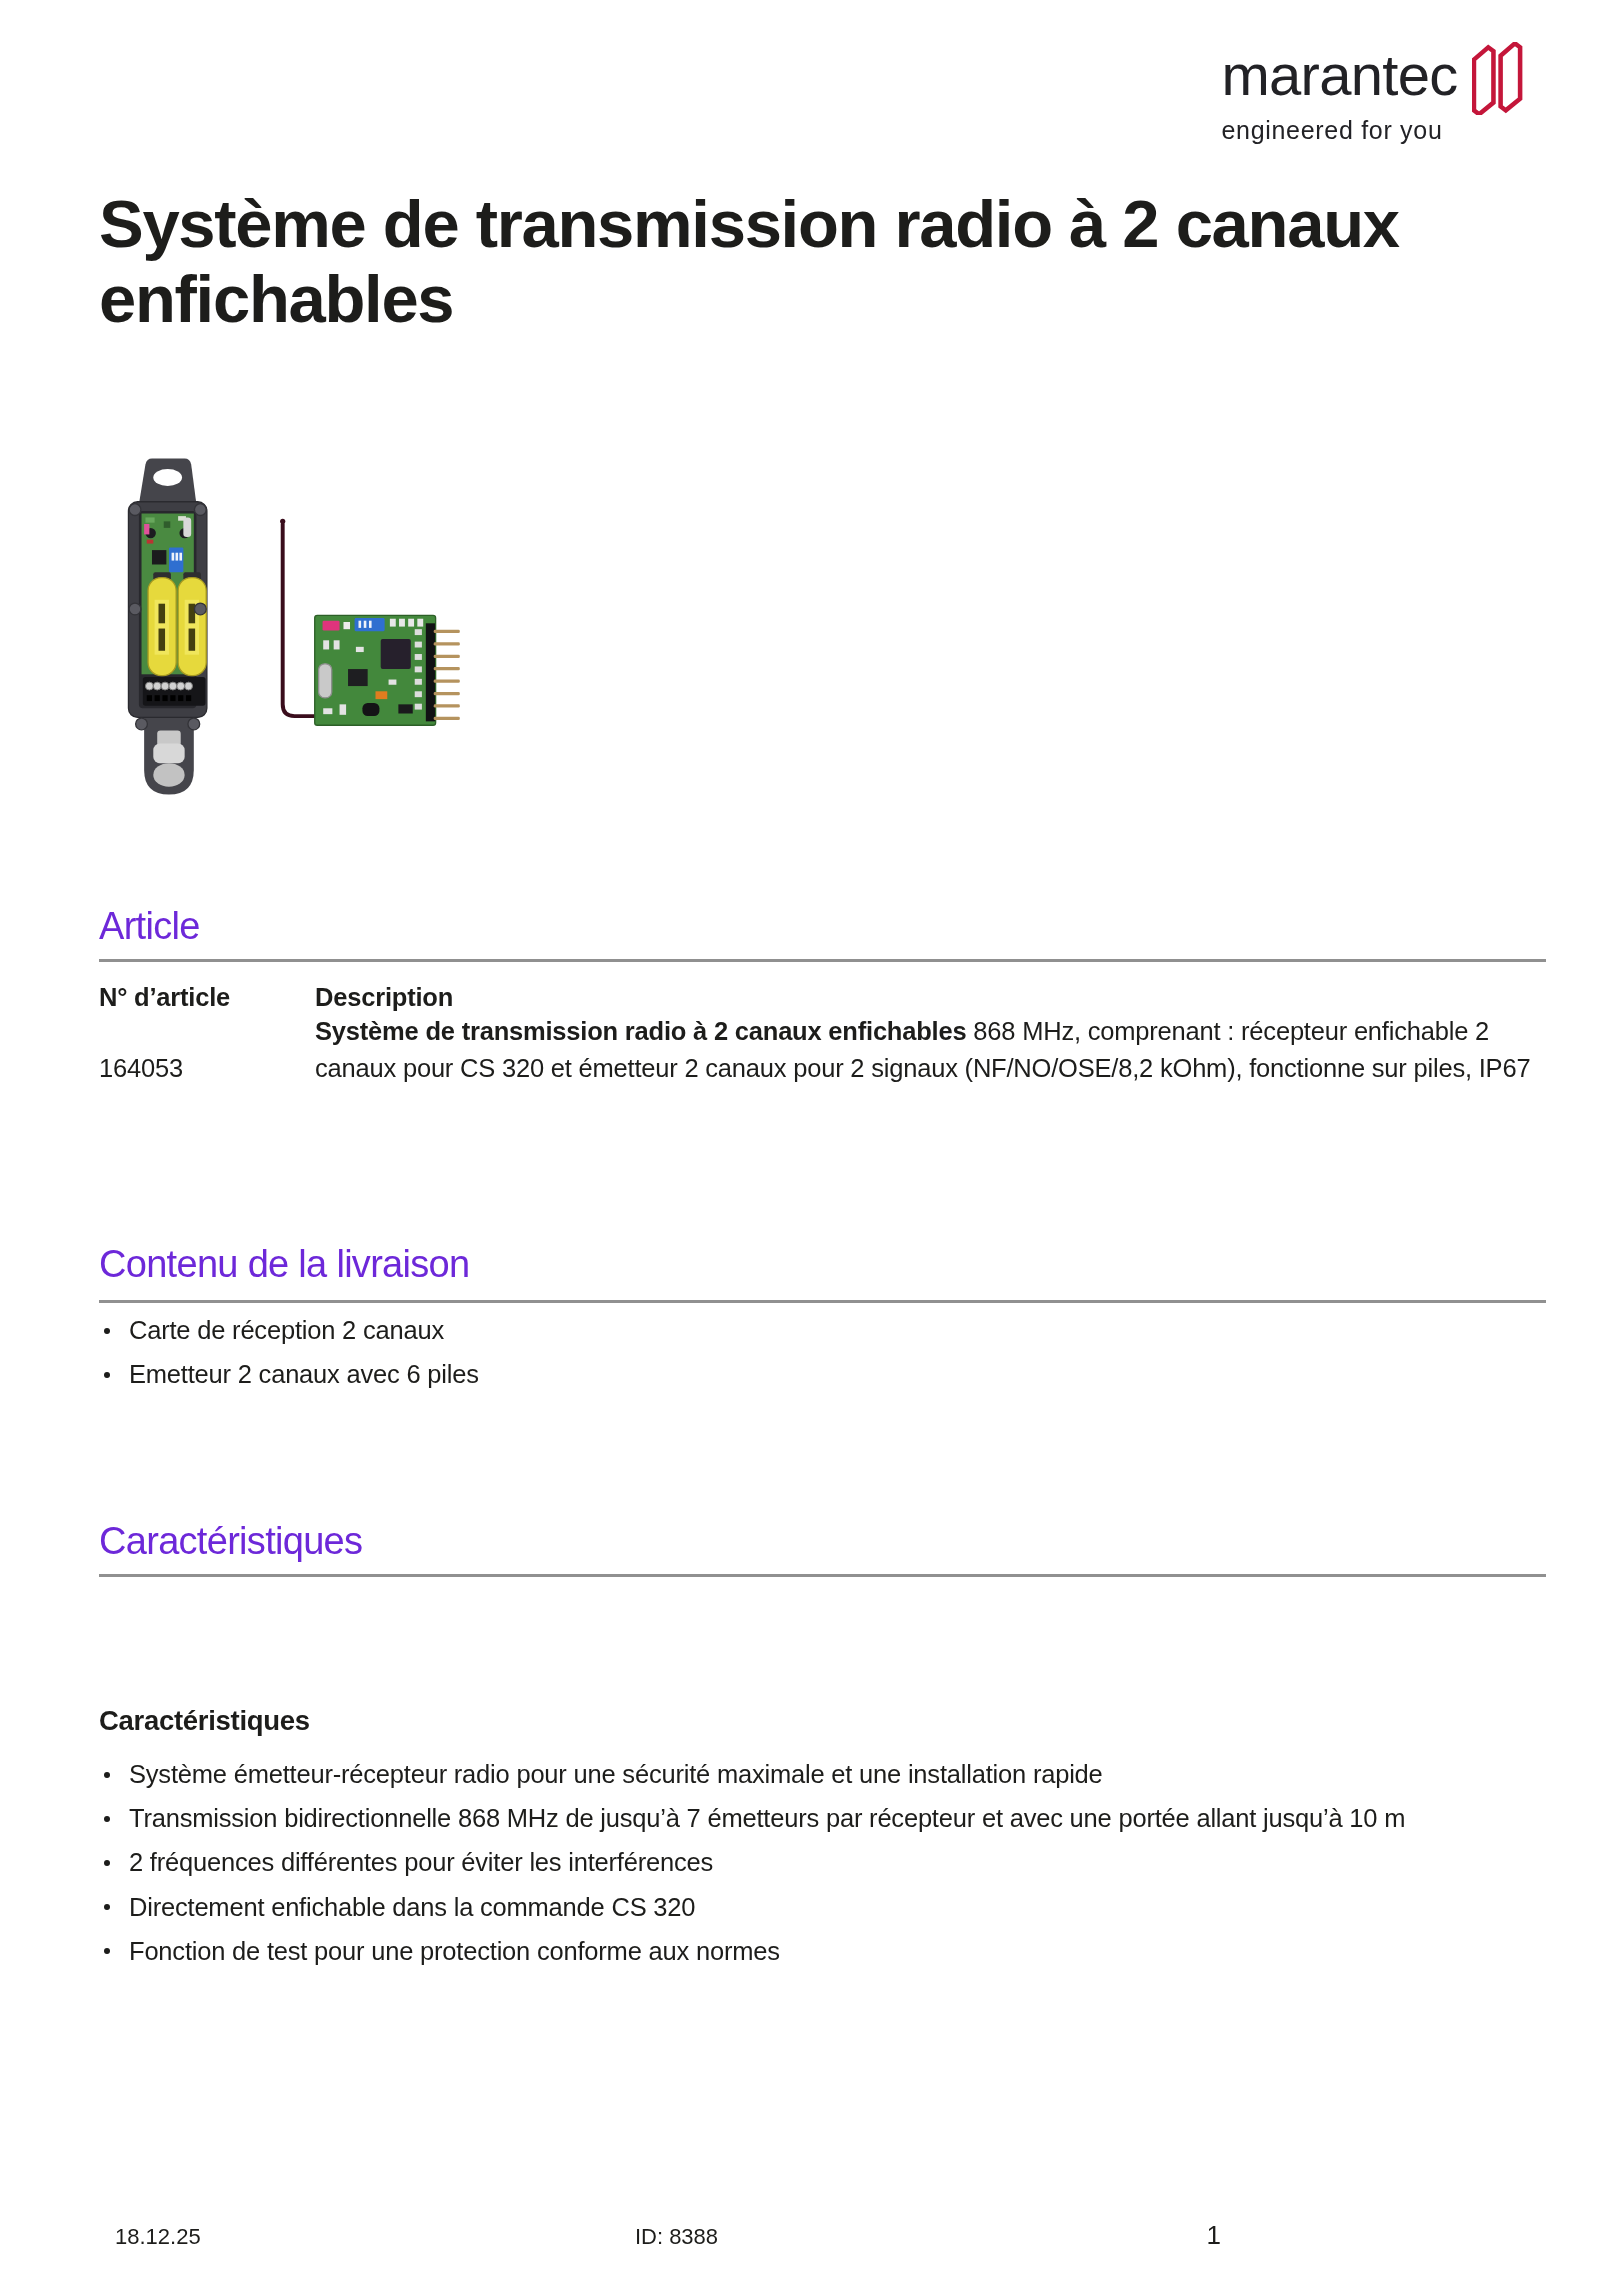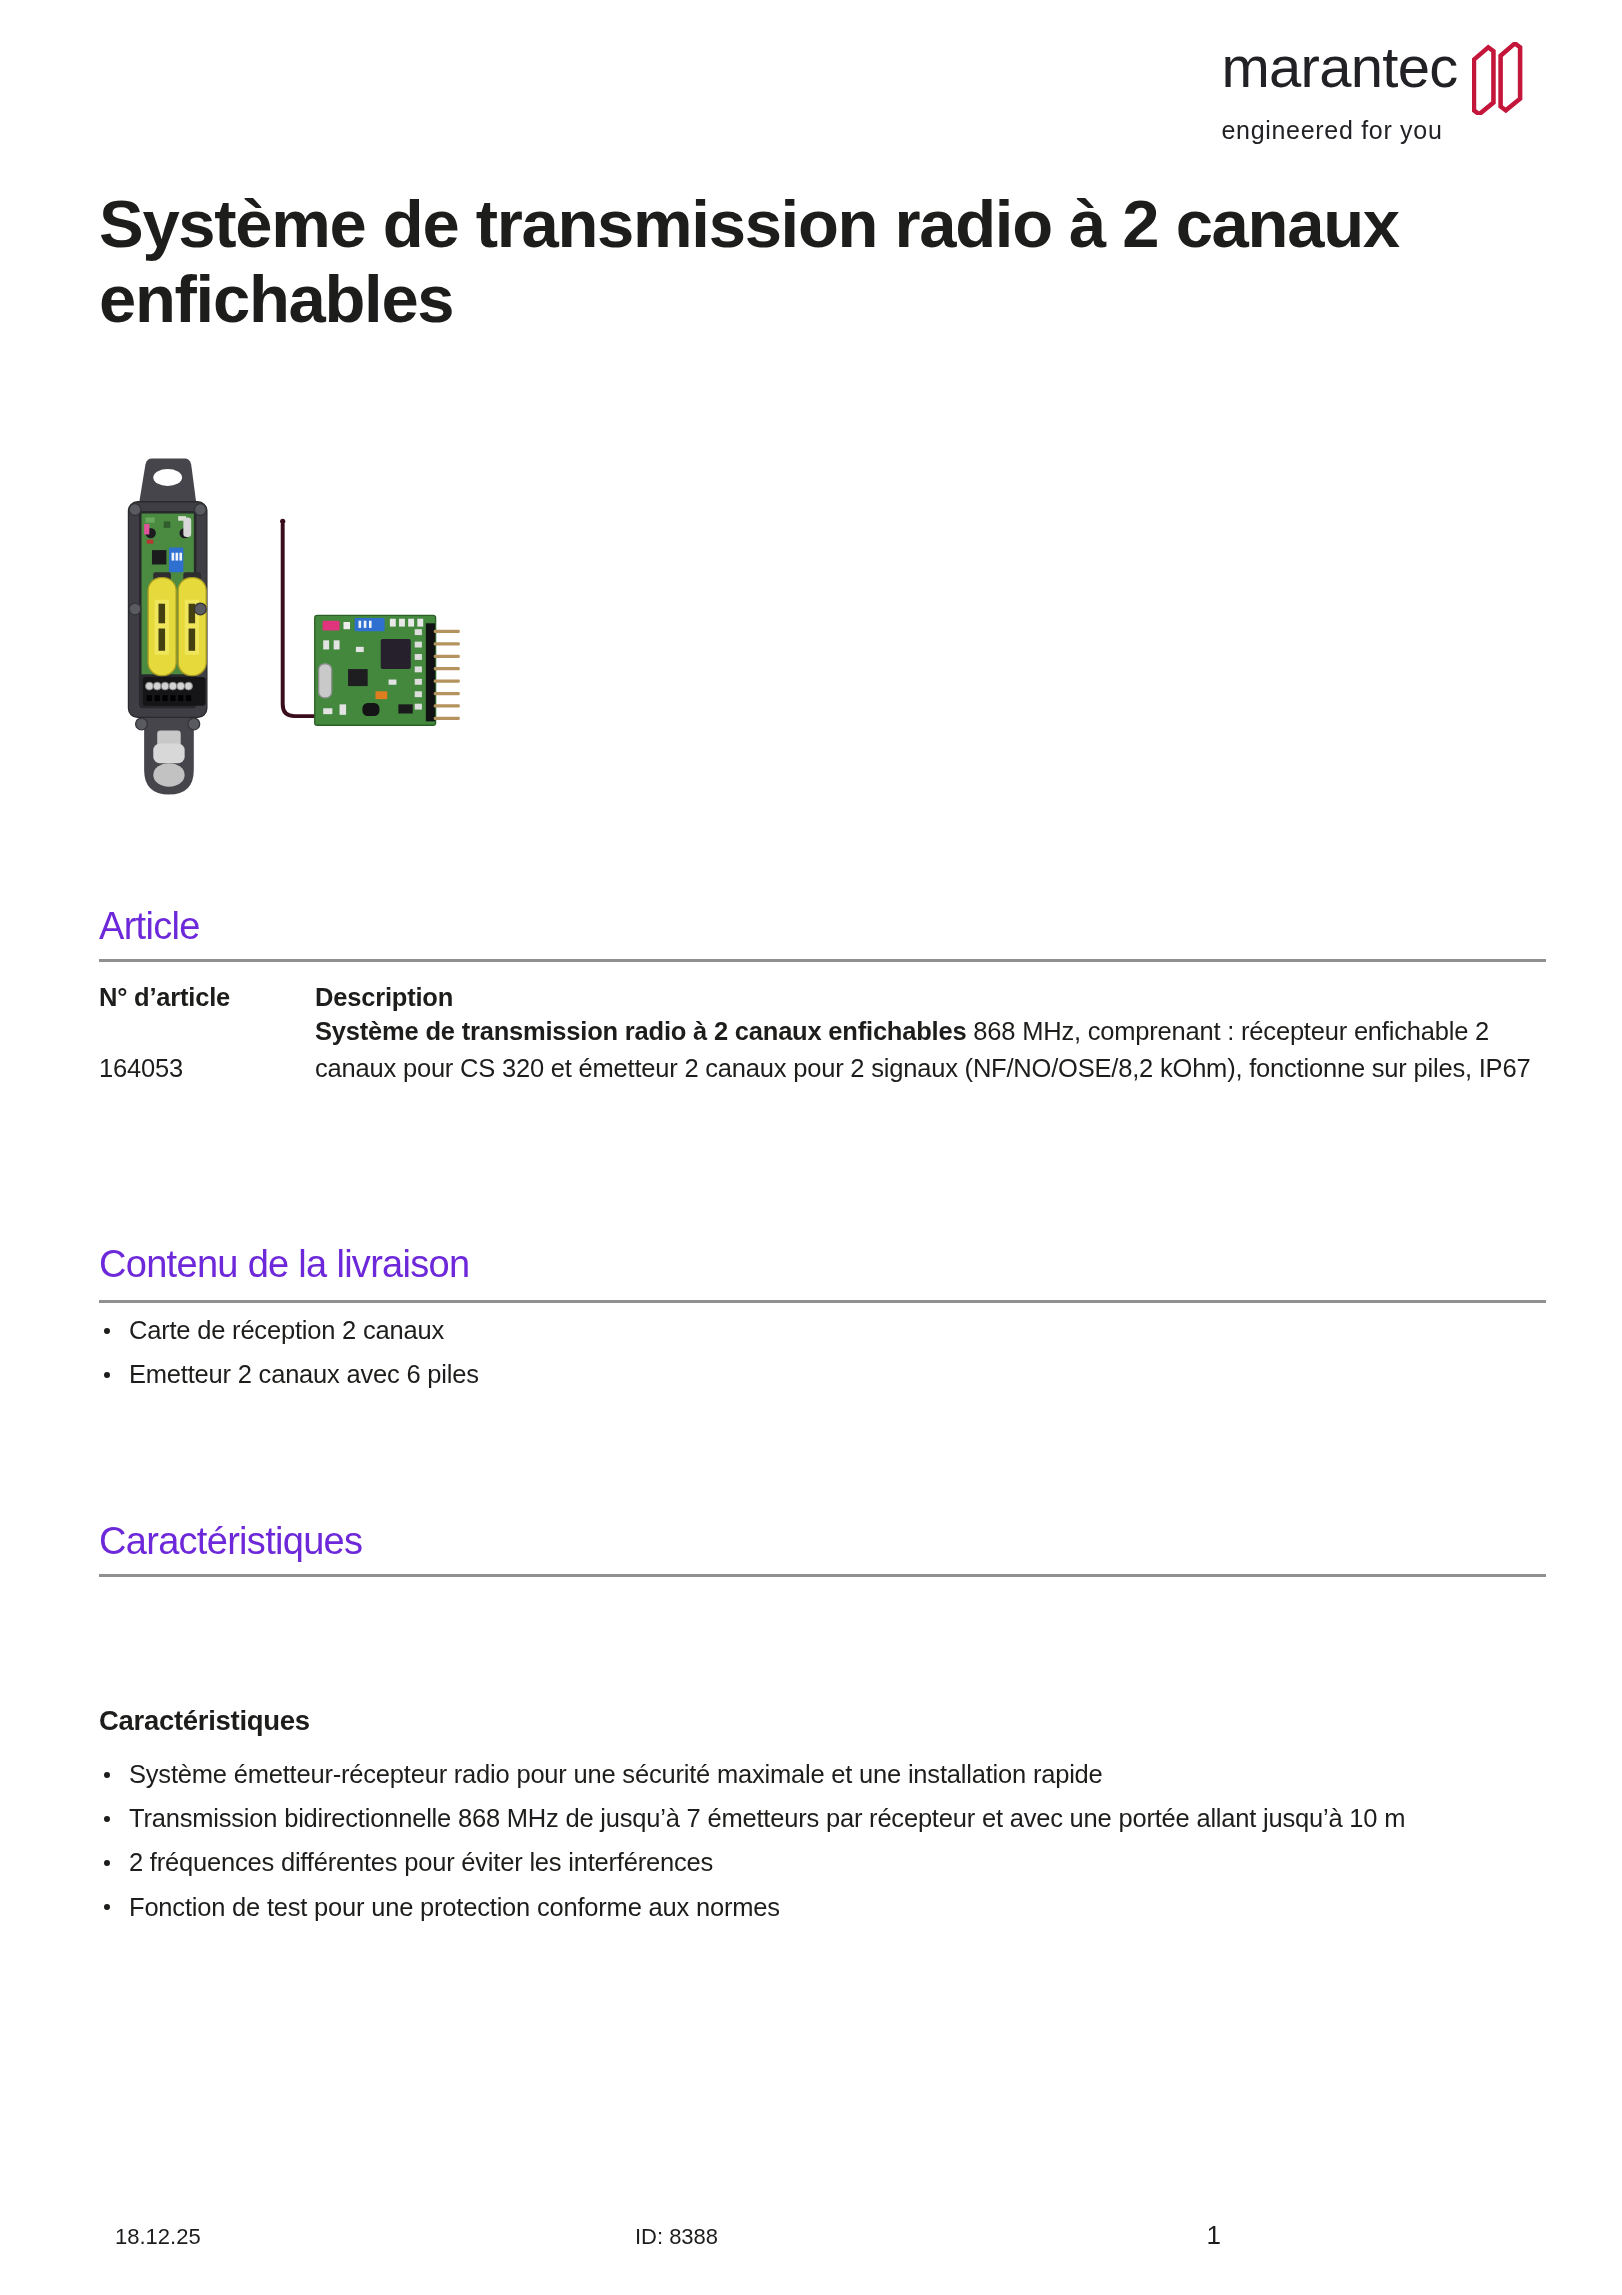--- a/index.html
+++ b/index.html
@@ -11,21 +11,21 @@
   }
   .page {
     position: relative;
     width: 1623px; height: 2295px;
     background: #ffffff;
     overflow: hidden;
   }
 
   
   .logo { position: absolute; top: 38px; right: 99px; text-align: left; }
-  .logo-row { display: flex; align-items: flex-start; }
+  .logo-row { display: flex; align-items: center; }
   .brand-word {
     font-size: 58px; font-weight: 500; letter-spacing: -0.7px;
     color: #222226; line-height: 1;
   }
   .brand-mark { width: 52px; height: 73px; margin-left: 14.4px; position: relative; top: 3.9px; }
   .brand-tagline {
     margin-top: 5.2px; font-size: 25px; font-weight: 400;
     letter-spacing: 0.7px; color: #222226;
   }
 
@@ -252,20 +252,21 @@
 
   <h2 class="h2" style="top:1522px">Caractéristiques</h2>
   <div class="rule" style="top:1574px"></div>
 
   <h4 class="h4" style="top:1705px">Caractéristiques</h4>
 
   <ul class="bullets features body-text">
     <li>Système émetteur-récepteur radio pour une sécurité maximale et une installation rapide</li>
     <li>Transmission bidirectionnelle 868 MHz de jusqu’à 7 émetteurs par récepteur et avec une portée allant jusqu’à 10 m</li>
     <li>2 fréquences différentes pour éviter les interférences</li>
+    <li>Directement enfichable dans la commande CS 320</li>
     <li>Fonction de test pour une protection conforme aux normes</li>
   </ul>
 
   <footer class="footer">
     <span class="footer-date">18.12.25</span>
     <span class="footer-id">ID: 8388</span>
     <span class="footer-page">1</span>
   </footer>
 
 </div>

